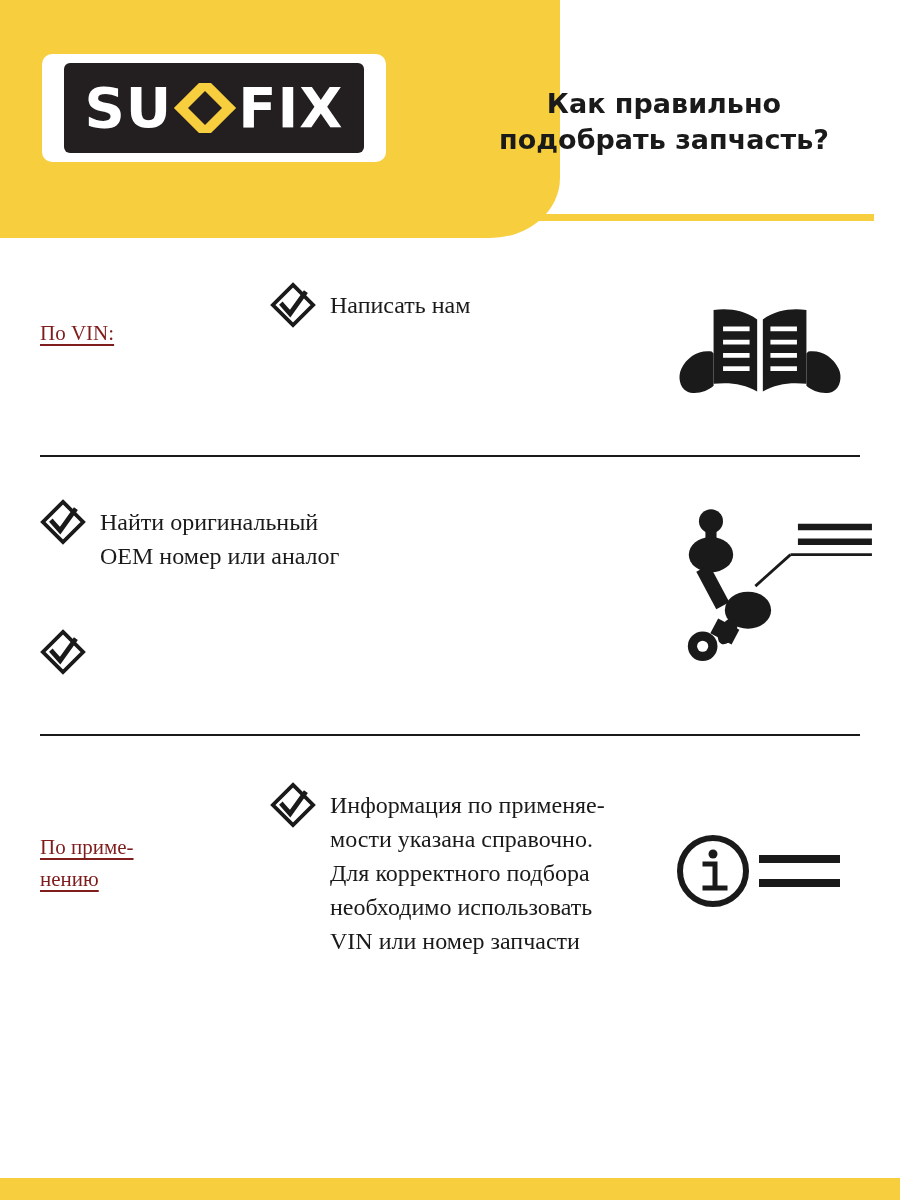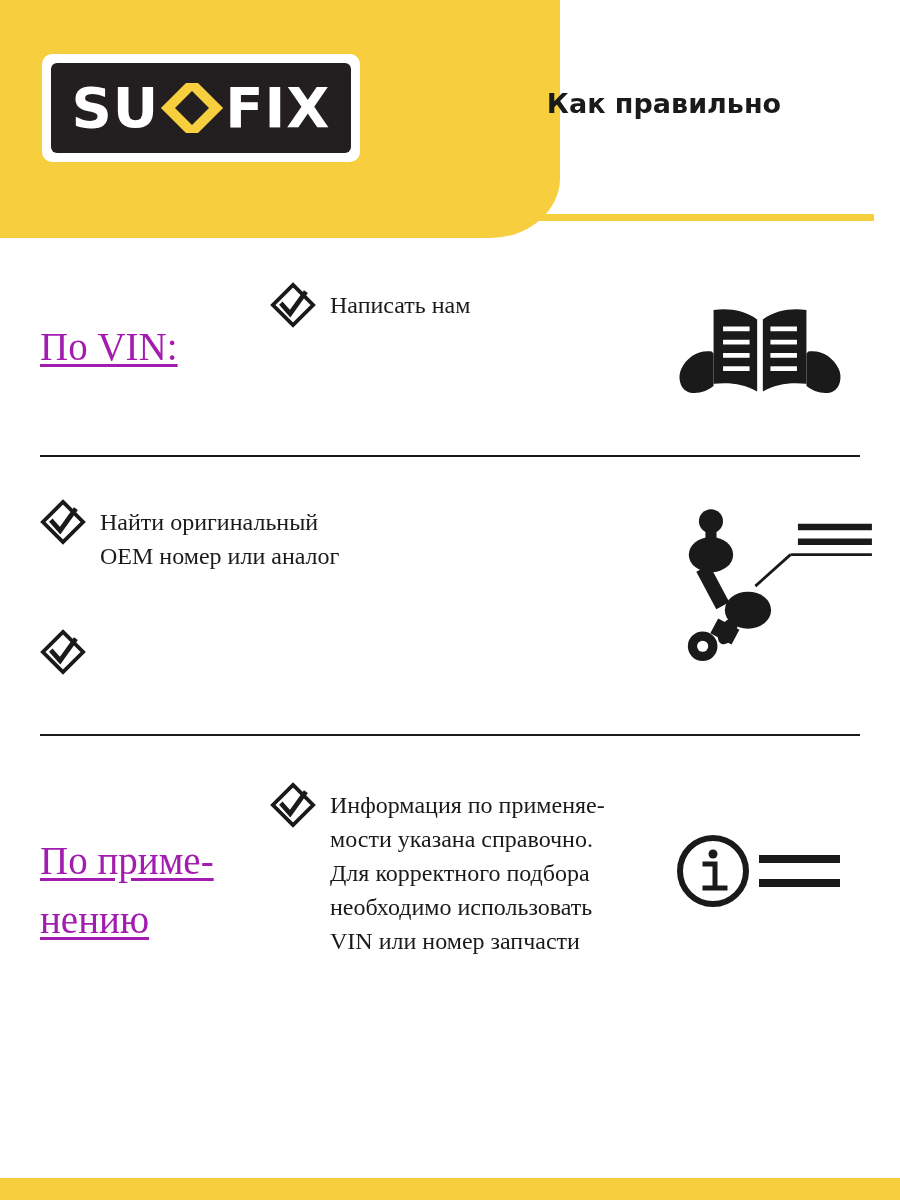--- a/index.html
+++ b/index.html
@@ -30,21 +30,21 @@
     top: 0;
     width: 560px;
     height: 238px;
     background: #f7cf3e;
     border-bottom-right-radius: 70px 60px;
   }
   .logo-box {
     position: absolute;
     left: 42px;
     top: 54px;
-    width: 318px;
+    width: 344px;
     height: 108px;
     background: #ffffff;
     border-radius: 10px;
     box-shadow: 0 0 0 0 transparent;
     display: flex;
     align-items: center;
     justify-content: center;
   }
   .logo-inner {
     width: 300px;
@@ -152,23 +152,23 @@
   }
   .divider {
     height: 2px;
     background: #1a1a1a;
     margin: 0 40px;
   }
   .sec-label {
     width: 230px;
     flex: none;
     font-family: "Liberation Serif", serif;
-    font-size: 39px;
+    font-size: 21px;
     line-height: 1.5;
-    color: #a21caf;
+    color: #7f1d1d;
     padding-top: 4px;
   }
   .sec-label span {
     text-decoration: underline;
     text-underline-offset: 4px;
   }
   .sec-items {
     flex: 1 1 auto;
     padding-top: 2px;
   }
@@ -240,20 +240,21 @@
           <span class="d-top"></span>
           <span class="d-bottom"></span>
         </span>
         <span class="part">FIX</span>
       </div>
     </div>
   </div>
 
   <div class="header-title">
     <div>Как правильно</div>
+    <div>подобрать запчасть?</div>
   </div>
   <div class="header-underline"></div>
 </div>
 
 <div class="content">
 
   <div class="section" id="section-vin">
     <div class="sec-label">
       <span>По VIN:</span>
     </div>

